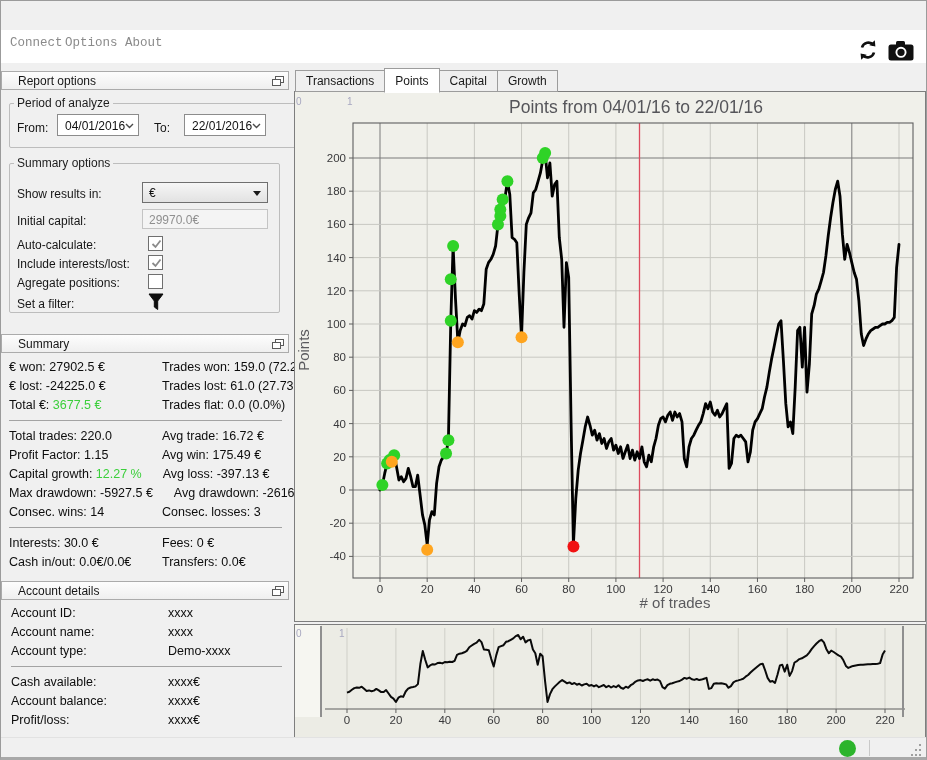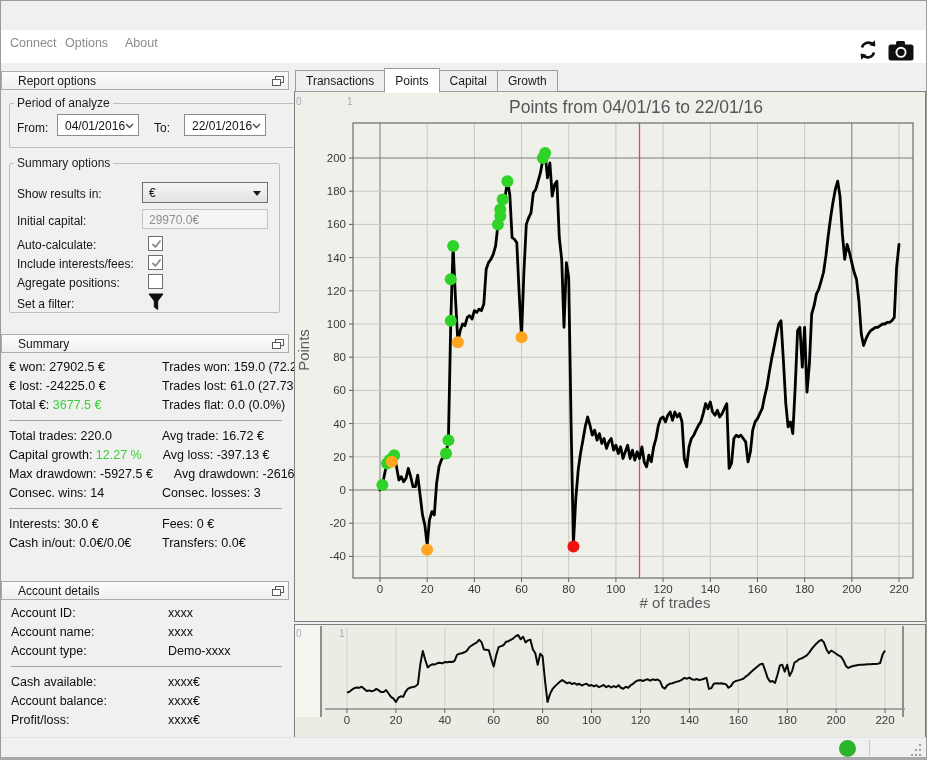--- a/index.html
+++ b/index.html
@@ -9,21 +9,21 @@
     font-family:"Liberation Sans","DejaVu Sans",sans-serif;color:#111;}
   
   .titlebar{position:absolute;left:0;top:0;right:0;height:29px;background:#fff;margin-top:29px;}
   .app-icon{position:absolute;left:10px;top:6px;}
   .title-text{position:absolute;left:33px;top:8px;font-size:12.5px;color:#8a8a8a;}
   .win-btn{position:absolute;top:0;width:46px;height:29px;display:flex;align-items:center;justify-content:center;color:#5c5c5c;font-size:15px;}
   .win-btn.min{right:92px;} .win-btn.max{right:46px;} .win-btn.close{right:0;}
   .min-glyph{width:11px;height:1px;background:#5c5c5c;display:block;}
   .max-glyph{width:10px;height:10px;border:1px solid #5c5c5c;display:block;}
   
-  .menubar{position:absolute;left:0;top:29px;right:0;height:33px;background:#fff;}
+  .menubar{position:absolute;left:0;top:29px;right:0;height:33px;background:#fff;font-family:Liberation Mono, monospace;}
   .menu-item{position:absolute;top:6px;font-size:12.5px;color:#8a8a8a;}
   .toolbar-icons{position:absolute;right:12px;top:9px;display:flex;gap:9px;align-items:center;}
   
   .dock-header{position:absolute;left:0;width:288px;height:19px;background:linear-gradient(#fdfdfd,#efefef);
     border:1px solid #ababab;font-size:12px;color:#161616;padding:2px 16px;}
   .float-icon{position:absolute;right:4px;top:4px;}
   
   .fs{position:absolute;border:1px solid #bdbdbd;border-radius:2px;margin:0;padding:0;}
   .fs legend{font-size:12px;color:#1d1d1d;margin-left:4px;padding:0 3px;}
   .flabel{position:absolute;font-size:12px;color:#161616;white-space:nowrap;}
@@ -145,21 +145,21 @@
     <span class="flabel" style="left:7px;top:44px">Initial capital:</span>
     <div class="textinput" style="left:132px;top:39px;width:126px">
       <span>29970.0€</span>
     </div>
     <span class="flabel" style="left:7px;top:68px">Auto-calculate:</span>
     <span class="cb" style="left:138px;top:66px">
       <svg width="13" height="12" viewBox="0 0 13 12">
           <polyline points="2.5,6 5.5,9 10.5,2.5" fill="none" stroke="#8b8b8b" stroke-width="1.8"></polyline>
         </svg>
     </span>
-    <span class="flabel" style="left:7px;top:87px">Include interests/fees:</span>
+    <span class="flabel" style="left:7px;top:87px">Include interests/lost:</span>
     <span class="cb" style="left:138px;top:85px">
       <svg width="13" height="12" viewBox="0 0 13 12">
           <polyline points="2.5,6 5.5,9 10.5,2.5" fill="none" stroke="#8b8b8b" stroke-width="1.8"></polyline>
         </svg>
     </span>
     <span class="flabel" style="left:7px;top:106px">Agregate positions:</span>
     <span class="cb" style="left:138px;top:104px">
       
     </span>
     <span class="flabel" style="left:7px;top:127px">Set a filter:</span>
@@ -189,20 +189,24 @@
         <span class="pcell">Trades lost: <span>61.0 (27.73%)</span></span>
       </div>
       <div class="prow">
         <span class="pcell pleft">Total €: <span class="green">3677.5 €</span></span>
         <span class="pcell">Trades flat: <span>0.0 (0.0%)</span></span>
       </div>
       <div class="hsep"></div>
       <div class="prow">
         <span class="pcell pleft">Total trades: <span>220.0</span></span>
         <span class="pcell">Avg trade: <span>16.72 €</span></span>
+      </div>
+      <div class="prow">
+        <span class="pcell pleft">Profit Factor: <span>1.15</span></span>
+        <span class="pcell">Avg win: <span>175.49 €</span></span>
       </div>
       <div class="prow">
         <span class="pcell pleft">Capital growth: <span class="green">12.27 %</span></span>
         <span class="pcell">Avg loss: <span>-397.13 €</span></span>
       </div>
       <div class="prow">
         <span class="pcell pleft">Max drawdown: <span>-5927.5 €</span></span>
         <span class="pcell">Avg drawdown: <span>-2616.53 €</span></span>
       </div>
       <div class="prow">

